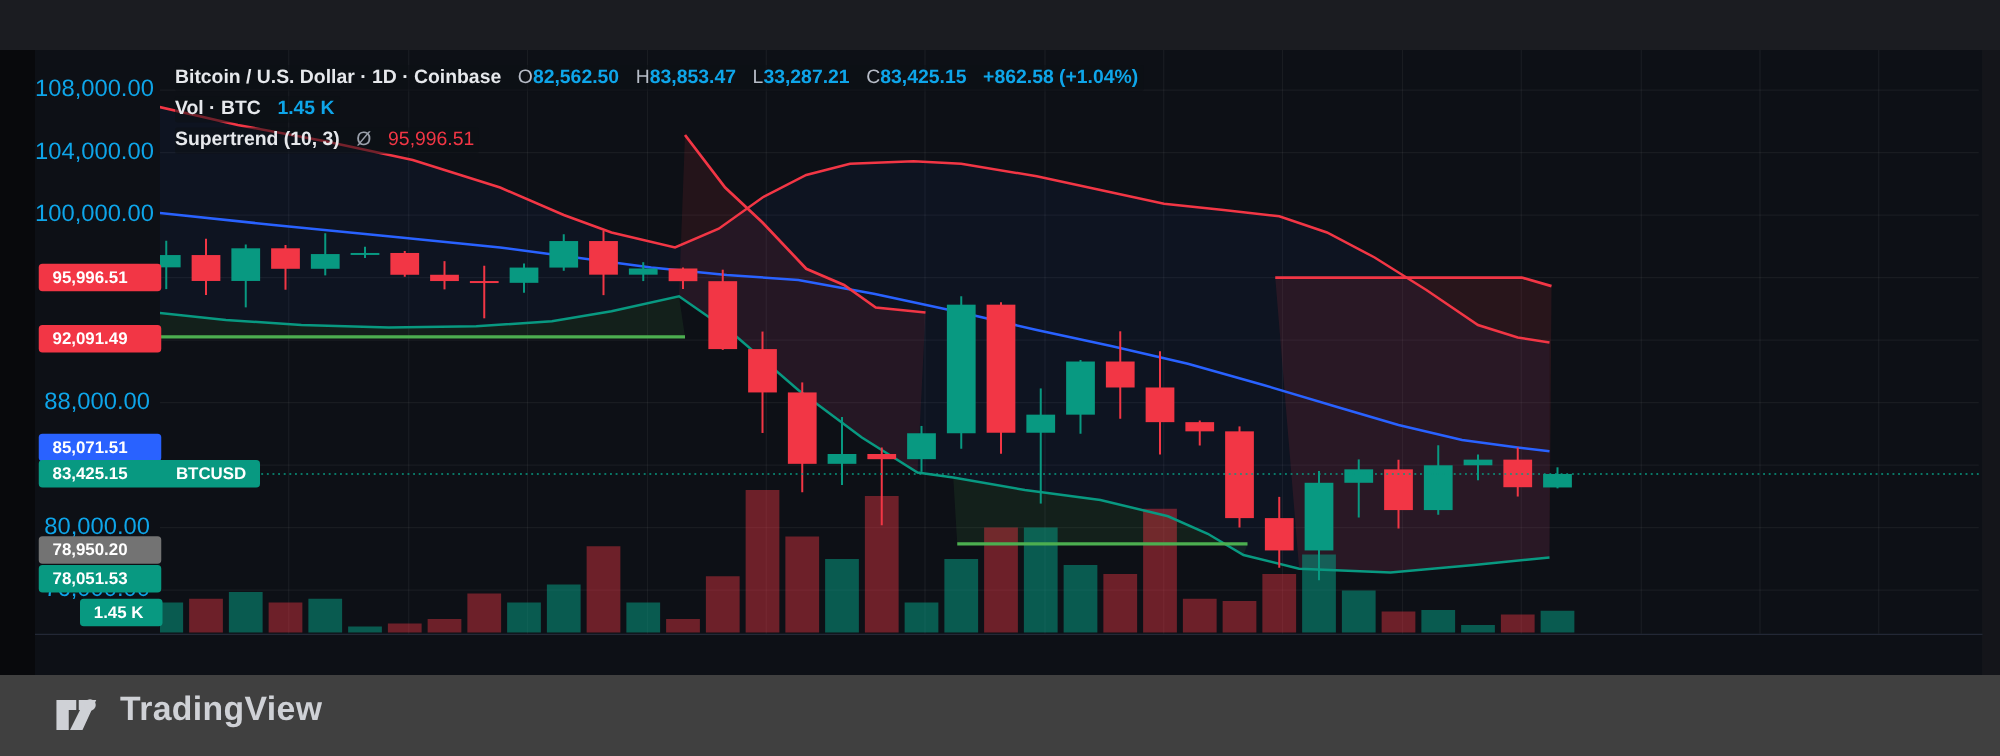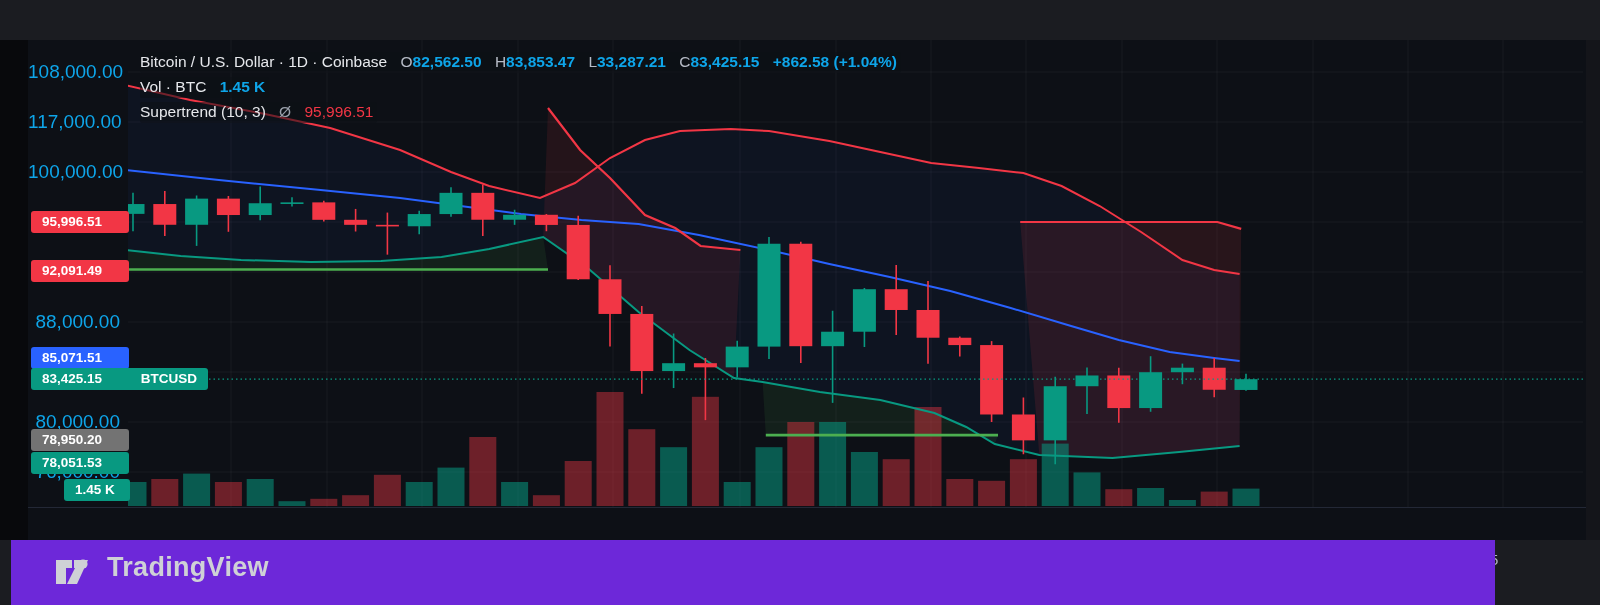--- a/index.html
+++ b/index.html
@@ -31,30 +31,30 @@
   
   #taxis { position:absolute; left:128px; top:547px; width:1430px; height:26px; overflow:hidden; }
   .tlabel { position:absolute; top:4px; transform:translateX(-50%); font-size:15px; color:#b2b5be; }
   .tlabel.month { color:#dadde3; font-weight:bold; }
 
   
   #legend { position:absolute; left:140px; top:52px; }
   .lrow { display:block; margin-bottom:4px; }
   .lrow .box { display:inline-block; background:rgba(13,16,22,0.55); border-radius:2px;
                padding:1px 4px 2px 0; font-size:15.5px; white-space:nowrap; }
-  .lmain { color:#e6e8ec; font-weight:normal;text-align:center; }
+  .lmain { color:#e6e8ec; font-weight:bold;text-align:center; }
   .lk { color:#b7bcc7; margin-left:9px; }
   .lteal { color:#0ea5e9;font-weight:bold; }
   .lred  { color:#f23645; }
   .lblue { color:#4272ff; }
   .lgray { color:#9aa0ab; margin-left:9px; }
   .gap { display:inline-block; width:9px; }
 
   
-  #footer { position:absolute; left:11px; top:540px; width:1484px; height:65px; background:#6d28d9; }
+  #footer { position:absolute; left:0; top:540px; width:1600px; height:65px; background:#404040; }
   #tvlogo { position:absolute; left:45px; top:14px; }
   #footer .brand { position:absolute; left:96px; top:12px; font-size:27px; font-weight:bold;
                    color:#cfd1d6; letter-spacing:0.3px; }
 </style>
 </head>
 <body>
 
 <div id="stage">
 
 
@@ -214,21 +214,21 @@
         <rect x="1202.7" y="367.7125" width="23" height="22.05000000000001" fill="#f23645"></rect>
         <line x1="1246" y1="373.831625" x2="1246" y2="390.688125" stroke="#089981" stroke-width="1.6"></line>
         <rect x="1234.5" y="379.1856250000001" width="23" height="10.783124999999927" fill="#089981"></rect>
       </g>
       <line x1="128" y1="379.1856250000001" x2="1583" y2="379.1856250000001" stroke="#089981" stroke-width="1.3" stroke-dasharray="1.5,3"></line>
       <line x1="28" y1="507.5" x2="1586" y2="507.5" stroke="#232836" stroke-width="1"></line>
     </svg>
 
   <div id="paxis">
       <div class="plabel" style="top: 63px;">108,000.00</div>
-      <div class="plabel" style="top: 113px;">117,000.00</div>
+      <div class="plabel" style="top: 113px;">104,000.00</div>
       <div class="plabel" style="top: 163px;">100,000.00</div>
       <div class="plabel" style="top: 313px;">88,000.00</div>
       <div class="plabel" style="top: 413px;">80,000.00</div>
       <div class="plabel" style="top: 463px;">76,000.00</div>
       <div class="badge" style="left: 31px; top: 211px; width: 98px; background: rgb(242, 54, 69);"><span>95,996.51</span></div>
       <div class="badge" style="left: 31px; top: 260px; width: 98px; background: rgb(242, 54, 69);"><span>92,091.49</span></div>
       <div class="badge" style="left: 31px; top: 347px; width: 98px; background: rgb(41, 98, 255);"><span>85,071.51</span></div>
       <div class="badge" style="left: 31px; top: 368px; width: 177px; background: rgb(8, 153, 129);"><span>83,425.15</span><span class="sym2">BTCUSD</span></div>
       <div class="badge" style="left: 31px; top: 429px; width: 98px; background: #737373;"><span>78,950.20</span></div>
       <div class="badge" style="left: 31px; top: 452px; width: 98px; background: rgb(8, 153, 129);"><span>78,051.53</span></div>

